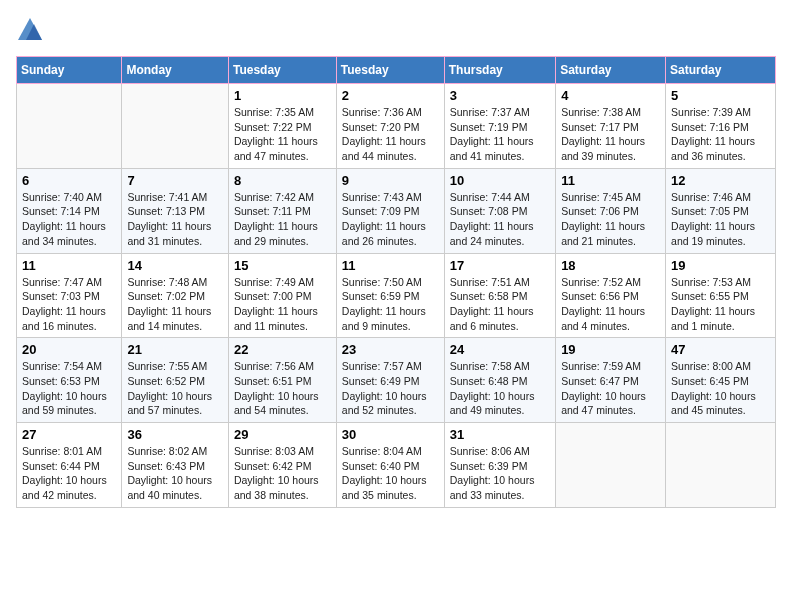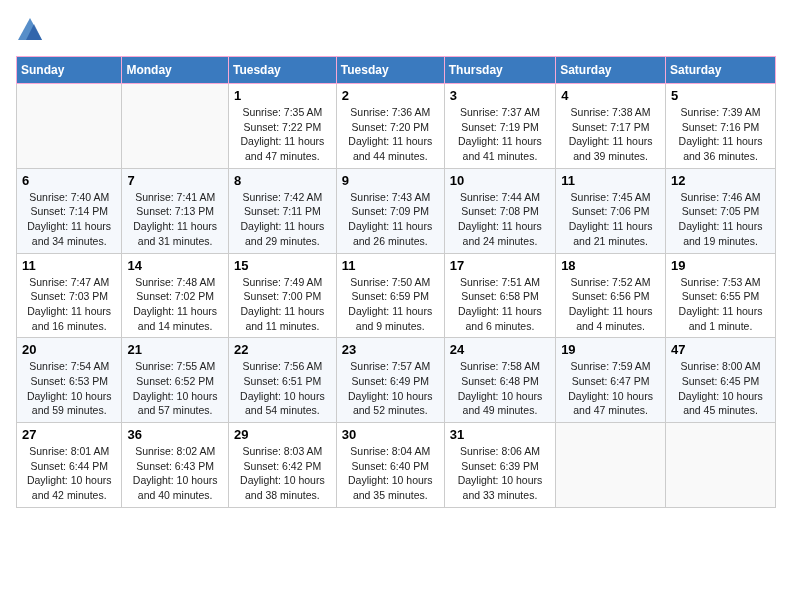--- a/index.html
+++ b/index.html
@@ -69,21 +69,20 @@
     .day-num {
       font-weight: bold;
       font-size: 13px;
       display: block;
       margin-bottom: 2px;
     }
     .day-info {
       color: #222;
       line-height: 1.4;
       font-size: 10.5px;
-      text-align: center;
     }
     td.empty {
       background: #f9f9f9;
     }
   </style>
 </head>
 <body>
 
 <div class="header">
   <div class="logo">

